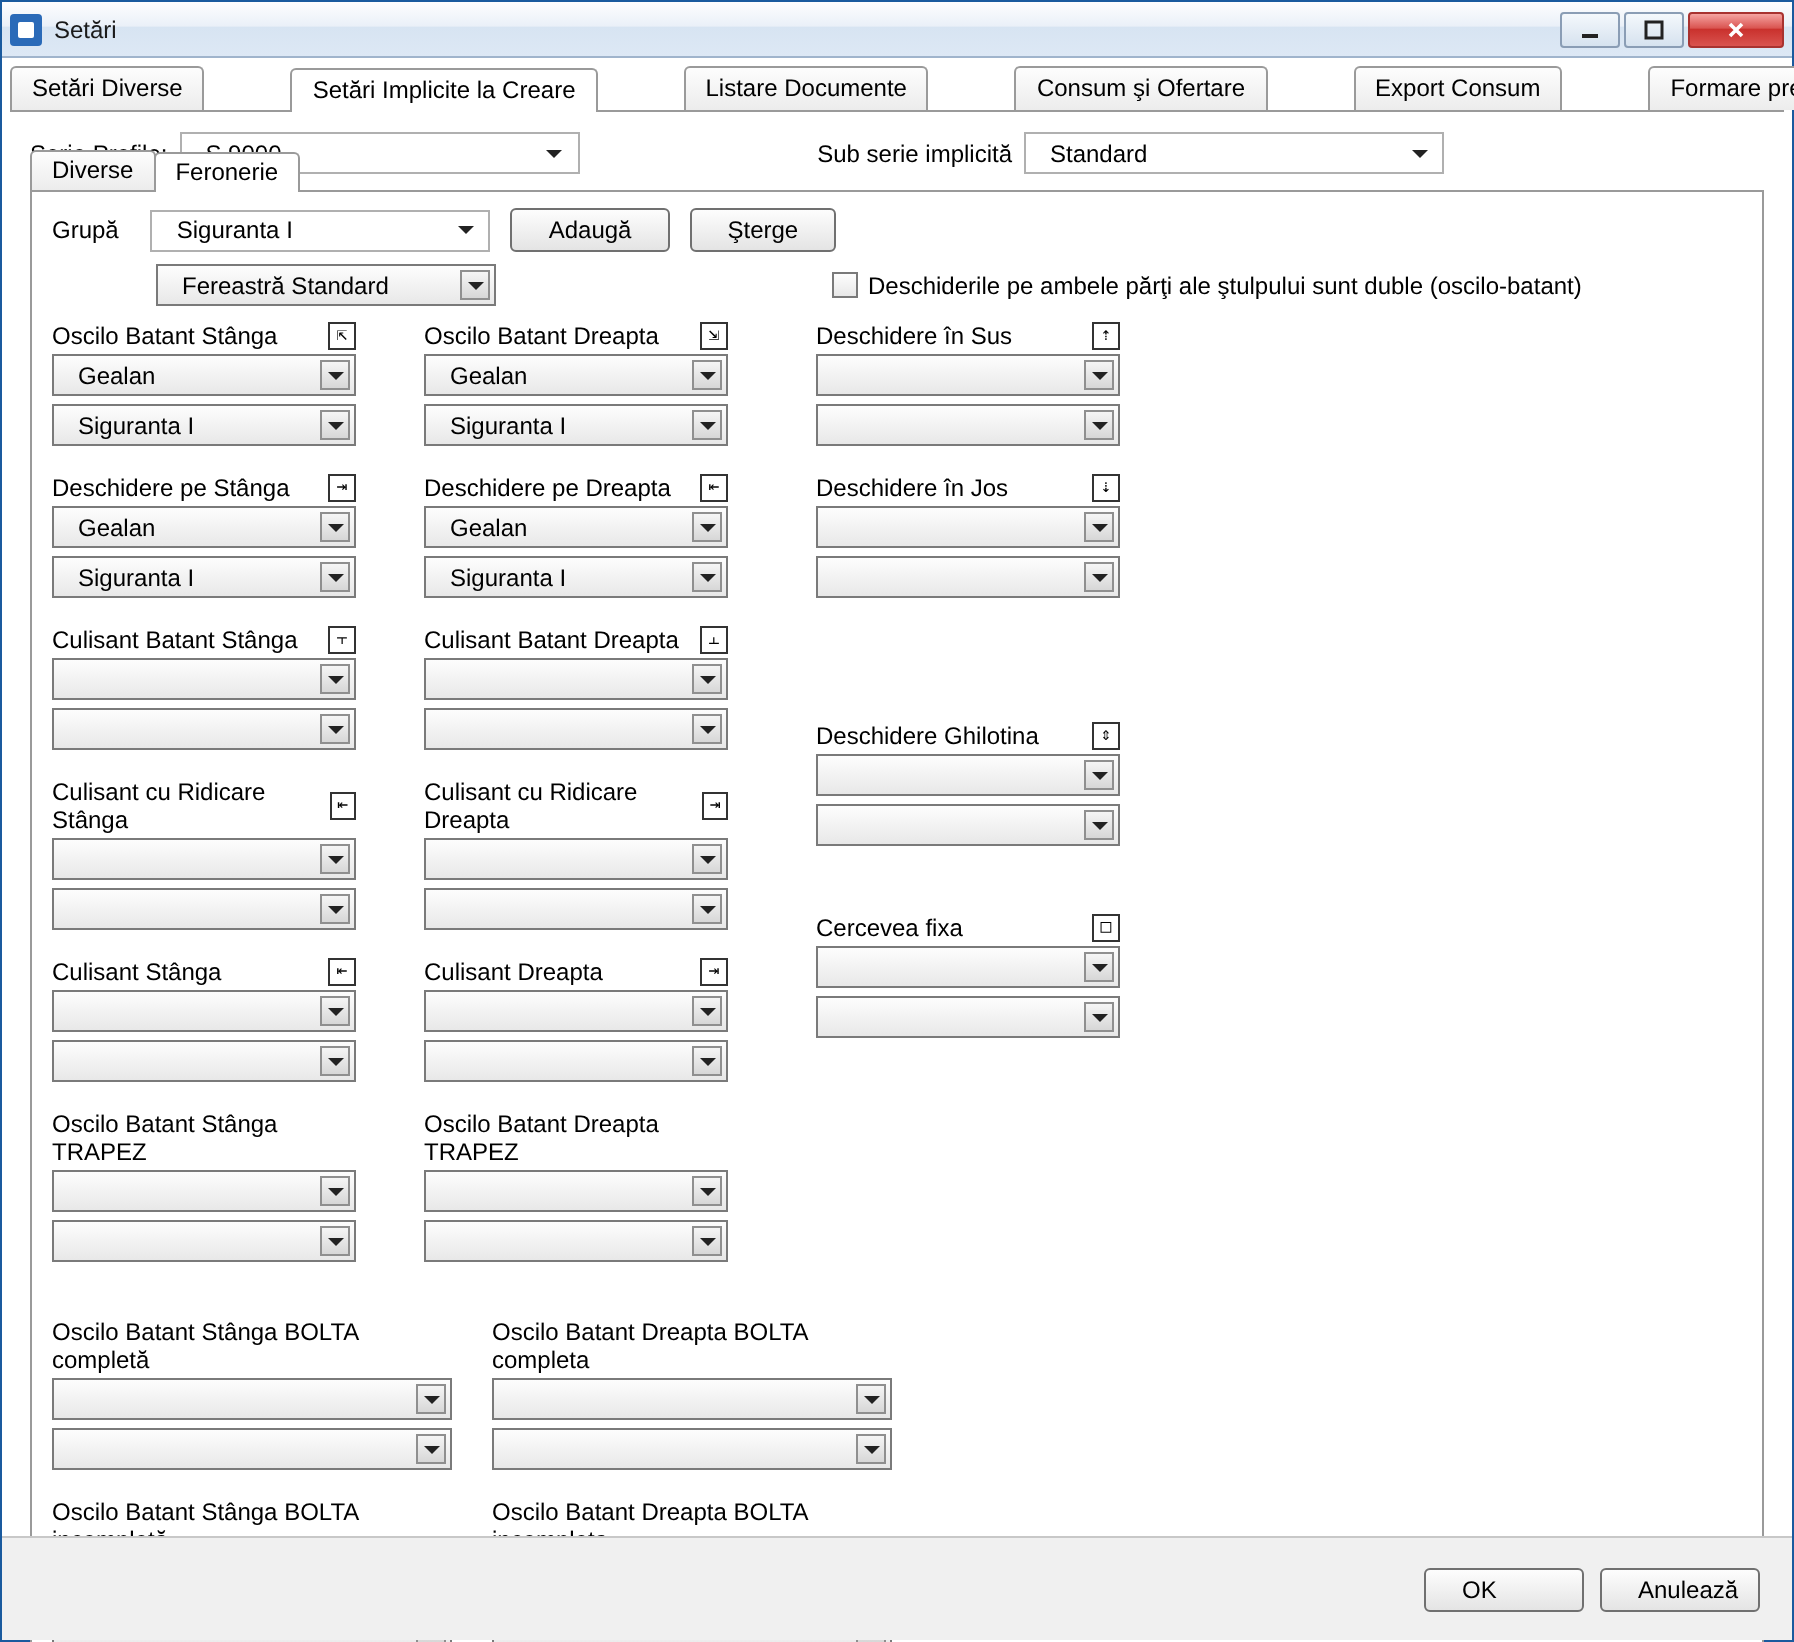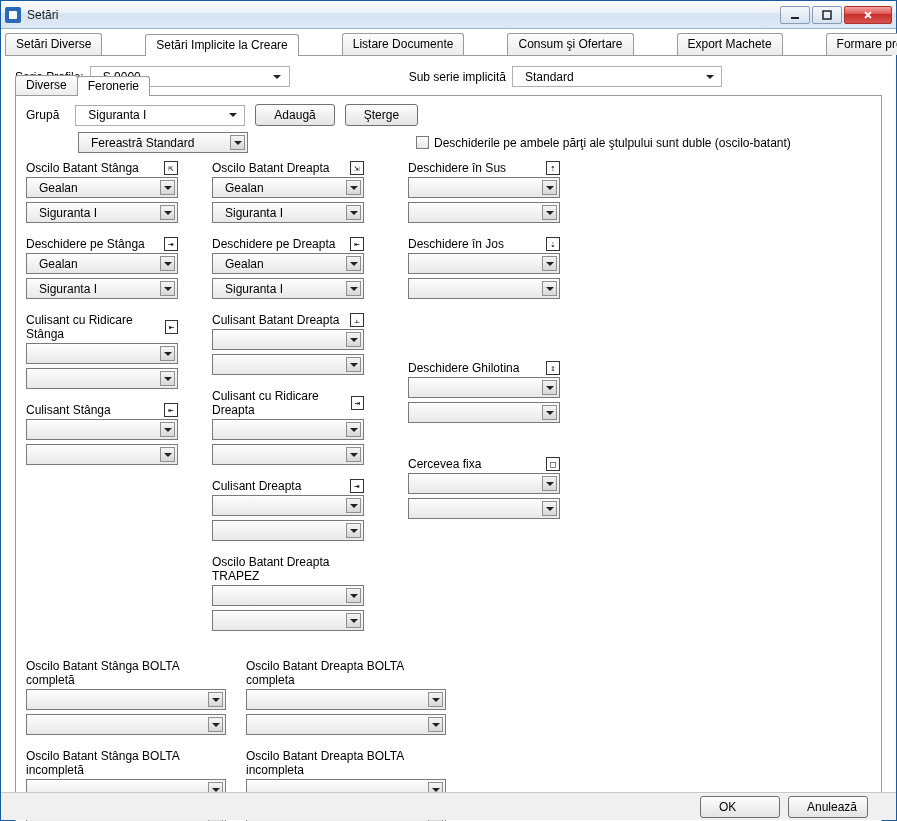--- a/index.html
+++ b/index.html
@@ -44,21 +44,21 @@
 
 .grid { display:flex; gap: 34px; margin-top:8px; }
 .col { display:flex; flex-direction:column; gap:10px; }
 
 .block { width: 152px; }
 .block.wide { width: 200px; }
 .block-label { display:flex; align-items:center; justify-content:space-between; margin-bottom:2px; }
 .block-label .sym { width:14px; height:14px; border:1px solid #333; display:flex; align-items:center; justify-content:center; font-size:9px; line-height:1; font-family:monospace; }
 .block .dropdown { width:100%; margin-bottom:4px; }
 
-.footer { position:absolute; bottom:0; left:0; right:0; height:28px; border-top:1px solid #c8c8c8; background:#f0f0f0; display:flex; align-items:center; justify-content:flex-end; padding:0 28px; gap:8px; }
+.footer { position:absolute; bottom:0; left:0; right:0; height:52px; border-top:1px solid #c8c8c8; background:#f0f0f0; display:flex; align-items:center; justify-content:flex-end; padding:0 16px; gap:8px; }
 .footer .btn { width:80px; }
 
 .top-row{display:flex;align-items:center;gap:20px;}
 </style>
 </head>
 <body>
 
 <div class="window">
   <div class="titlebar">
     <span class="app-icon">
@@ -84,21 +84,21 @@
           </svg>
         </div>
     </div>
   </div>
 
   <div class="outer-tabs">
     <div class="outer-tab">Setări Diverse</div>
     <div class="outer-tab active">Setări Implicite la Creare</div>
     <div class="outer-tab">Listare Documente</div>
     <div class="outer-tab">Consum şi Ofertare</div>
-    <div class="outer-tab">Export Machete</div>
+    <div class="outer-tab">Export Consum</div>
     <div class="outer-tab">Formare preţ</div>
     <div class="outer-tab">Formare preţ dealer</div>
     <div class="outer-tab">Machete Rapoarte</div>
 
   </div>
 
   <div class="content">
     <div class="top-row">
       <div class="row">
         <span class="label">Serie Profile:</span>
@@ -174,36 +174,63 @@
                 <span>Gealan</span>
                 <span class="arrow"></span>
               </div>
               <div class="dropdown">
                 <span>Siguranta I</span>
                 <span class="arrow"></span>
               </div>
             </div>
             <div class="block ">
               <div class="block-label">
+                <span>Culisant Batant Stânga</span>
+                <span class="sym">⫟</span>
+              </div>
+              <div class="dropdown">
+                <span></span>
+                <span class="arrow"></span>
+              </div>
+              <div class="dropdown">
+                <span></span>
+                <span class="arrow"></span>
+              </div>
+            </div>
+            <div class="block ">
+              <div class="block-label">
                 <span>Culisant cu Ridicare Stânga</span>
                 <span class="sym">⇤</span>
               </div>
               <div class="dropdown">
                 <span></span>
                 <span class="arrow"></span>
               </div>
               <div class="dropdown">
                 <span></span>
                 <span class="arrow"></span>
               </div>
             </div>
             <div class="block ">
               <div class="block-label">
                 <span>Culisant Stânga</span>
                 <span class="sym">⇤</span>
+              </div>
+              <div class="dropdown">
+                <span></span>
+                <span class="arrow"></span>
+              </div>
+              <div class="dropdown">
+                <span></span>
+                <span class="arrow"></span>
+              </div>
+            </div>
+            <div class="block ">
+              <div class="block-label">
+                <span>Oscilo Batant Stânga TRAPEZ</span>
               </div>
               <div class="dropdown">
                 <span></span>
                 <span class="arrow"></span>
               </div>
               <div class="dropdown">
                 <span></span>
                 <span class="arrow"></span>
               </div>
             </div>

